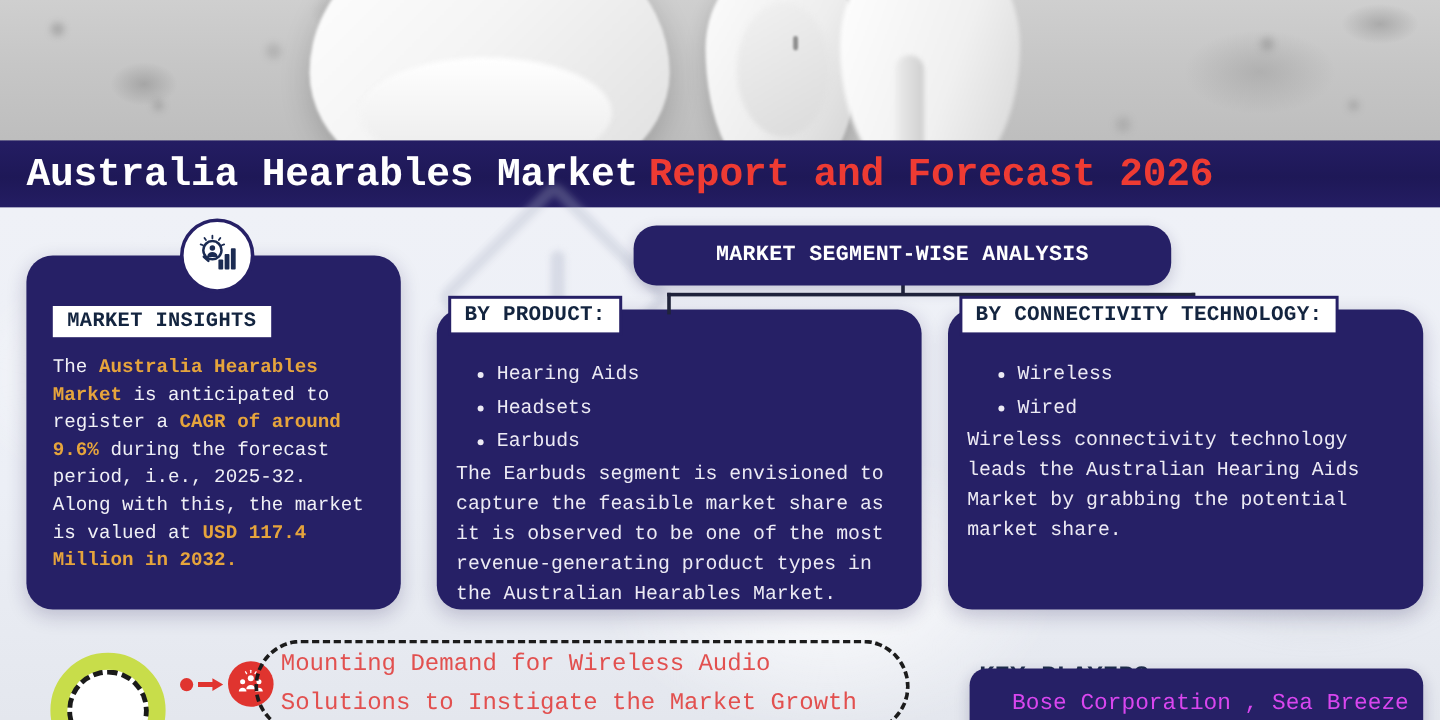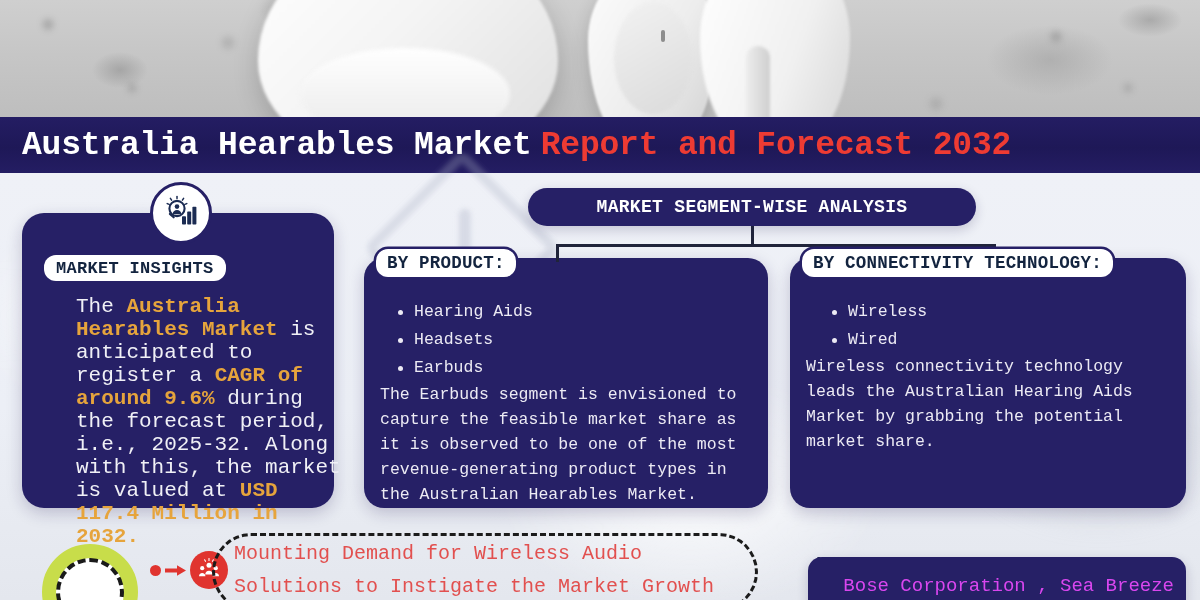--- a/index.html
+++ b/index.html
@@ -203,52 +203,51 @@
     border: 3px solid #262066;
     box-sizing: border-box;
     display: flex;
     align-items: center;
     justify-content: center;
     z-index: 4;
   }
   .pill-label {
     position: absolute;
     background: #ffffff;
-    border-radius: 12px;
+    border-radius: 0;
     color: #13243f;
     font-weight: bold;
     display: flex;
     align-items: center;
     box-sizing: border-box;
     white-space: nowrap;
   }
   .insights-pill {
     left: 44px; top: 255px;
     height: 26px;
     padding: 0 12px;
     font-size: 17px;
     letter-spacing: .3px;
     z-index: 3;
   }
   .insights-body {
     position: absolute;
     left: 44px; top: 295px;
     width: 268px;
-    font-size: 21px;
+    font-size: 16px;
     line-height: 23px;
     color: #f0f0f6;
-    margin-left: 32px;
   }
   .gold { color: #e6a43c; font-weight: bold; }
 
   
   .seg-header {
     position: absolute;
     left: 528px; top: 188px;
-    width: 448px; height: 38px;
+    width: 448px; height: 50px;
     background: #262066;
     border-radius: 19px;
     display: flex;
     align-items: center;
     justify-content: center;
     color: #ffffff;
     font-size: 18px;
     font-weight: bold;
     letter-spacing: .3px;
     box-shadow: 0 4px 12px rgba(30,24,80,.20);
@@ -435,21 +434,21 @@
     <div class="hero-case-lip"></div>
     <div class="hero-bud-a"></div>
     <div class="hero-bud-a-inner"></div>
     <div class="hero-bud-a-dot"></div>
     <div class="hero-bud-b"></div>
     <div class="hero-bud-b-stem"></div>
   </div>
 
   <div class="title-band">
     <span class="title-main">Australia Hearables Market</span>
-    <span class="title-accent">Report and Forecast 2032</span>
+    <span class="title-accent">Report and Forecast 2026</span>
   </div>
 
   <div class="body-bg"></div>
   <div class="wm-swoosh"></div>
   <div class="wm-blob-r"></div>
   <div class="wm-blob-c"></div>
   <div class="wm-diamond"></div>
 
   <div class="insights-card"></div>
   <div class="insights-badge">

